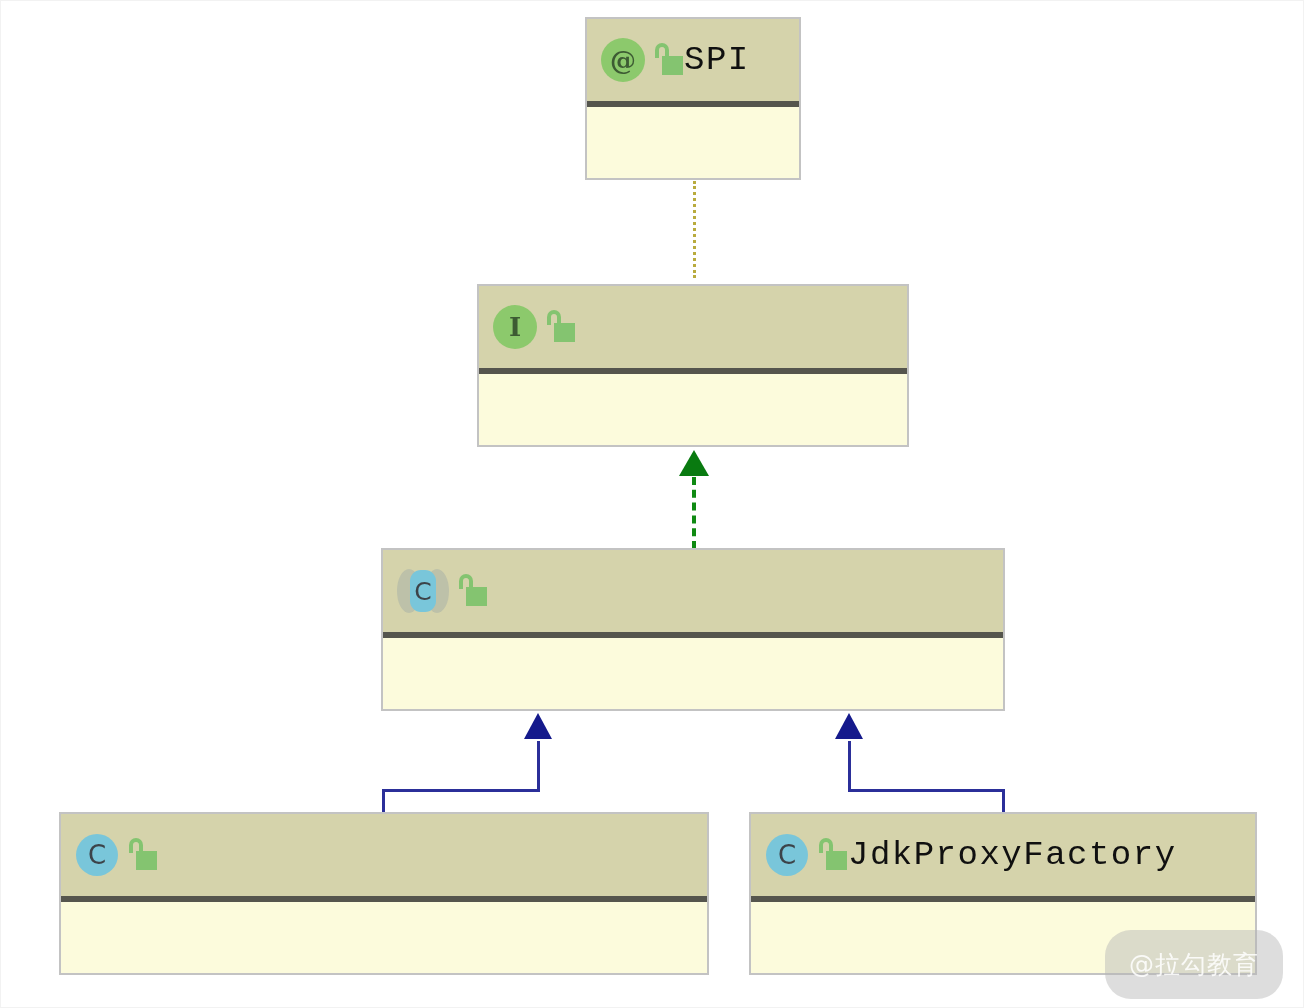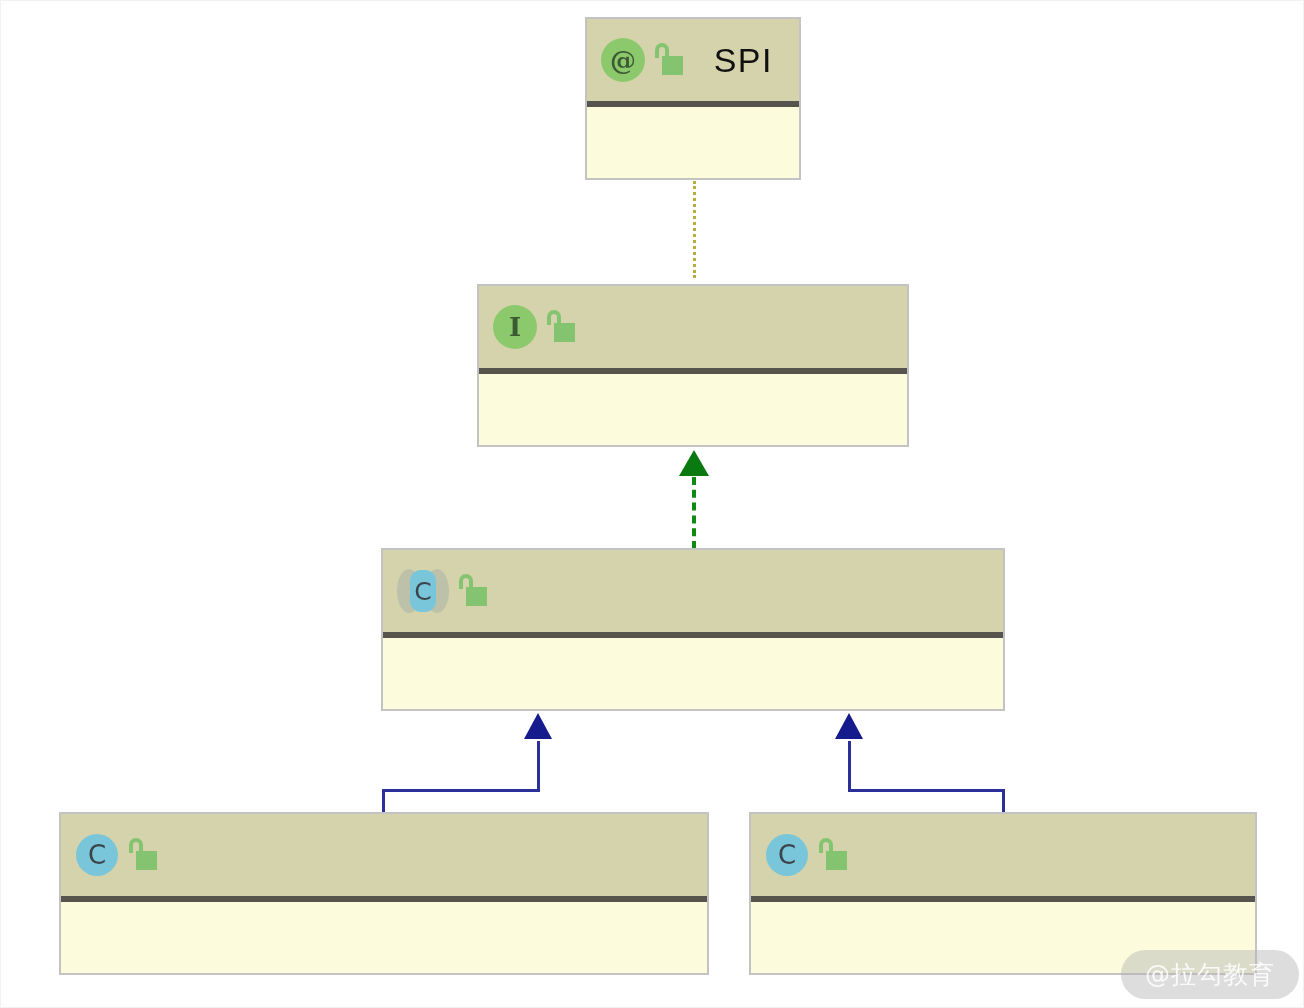--- a/index.html
+++ b/index.html
@@ -35,27 +35,27 @@
     display: flex;
     align-items: center;
     padding-left: 14px;
     position: relative;
   }
   .uml-body {
     background: #fcfbdc;
   }
   .uml-title {
     flex: 1 1 auto;
-    text-align: right;
-    font-family: Liberation Sans, sans-serif;
+    text-align: left;
+    font-family: Liberation Mono, monospace;
     font-size: 34px;
     letter-spacing: 1.5px;
     color: #101010;
     white-space: nowrap;
-    padding-right: 26px;
+    padding-right: 42px;
   }
 
   
   .icon-stereo {
     width: 44px;
     height: 44px;
     flex: 0 0 auto;
     position: relative;
     display: flex;
     align-items: center;
@@ -187,26 +187,26 @@
     width: 0;
     height: 0;
     border-left: 14px solid transparent;
     border-right: 14px solid transparent;
     border-bottom: 26px solid #151a8c;
   }
 
   
   #watermark {
     position: absolute;
-    right: 4px;
+    right: 20px;
     bottom: 8px;
     background: rgba(180,180,180,0.45);
     color: rgba(255,255,255,0.85);
     border-radius: 26px;
-    padding: 8px 24px;
+    padding: 18px 24px;
     font-family: "DejaVu Sans", sans-serif;
     font-size: 25px;
     letter-spacing: 1px;
     white-space: nowrap;
   }
 </style>
 </head>
 <body>
 
 <div id="canvas">
@@ -291,19 +291,20 @@
 
   <div class="uml-box" style="left:748px; top:811px; width:508px; height:163px;">
     <div class="uml-header" style="height:88px;">
       <div class="icon-stereo">
         <div class="circle-blue">C</div>
       </div>
       <div class="icon-lock">
         <div class="shackle"></div>
           <div class="lbody"></div>
       </div>
+      <div class="uml-title">JdkProxyFactory</div>
     </div>
     <div class="uml-body" style="height:69px;"></div>
   </div>
 
   <div id="watermark">@拉勾教育</div>
 
 </div>
 
 </body></html>

